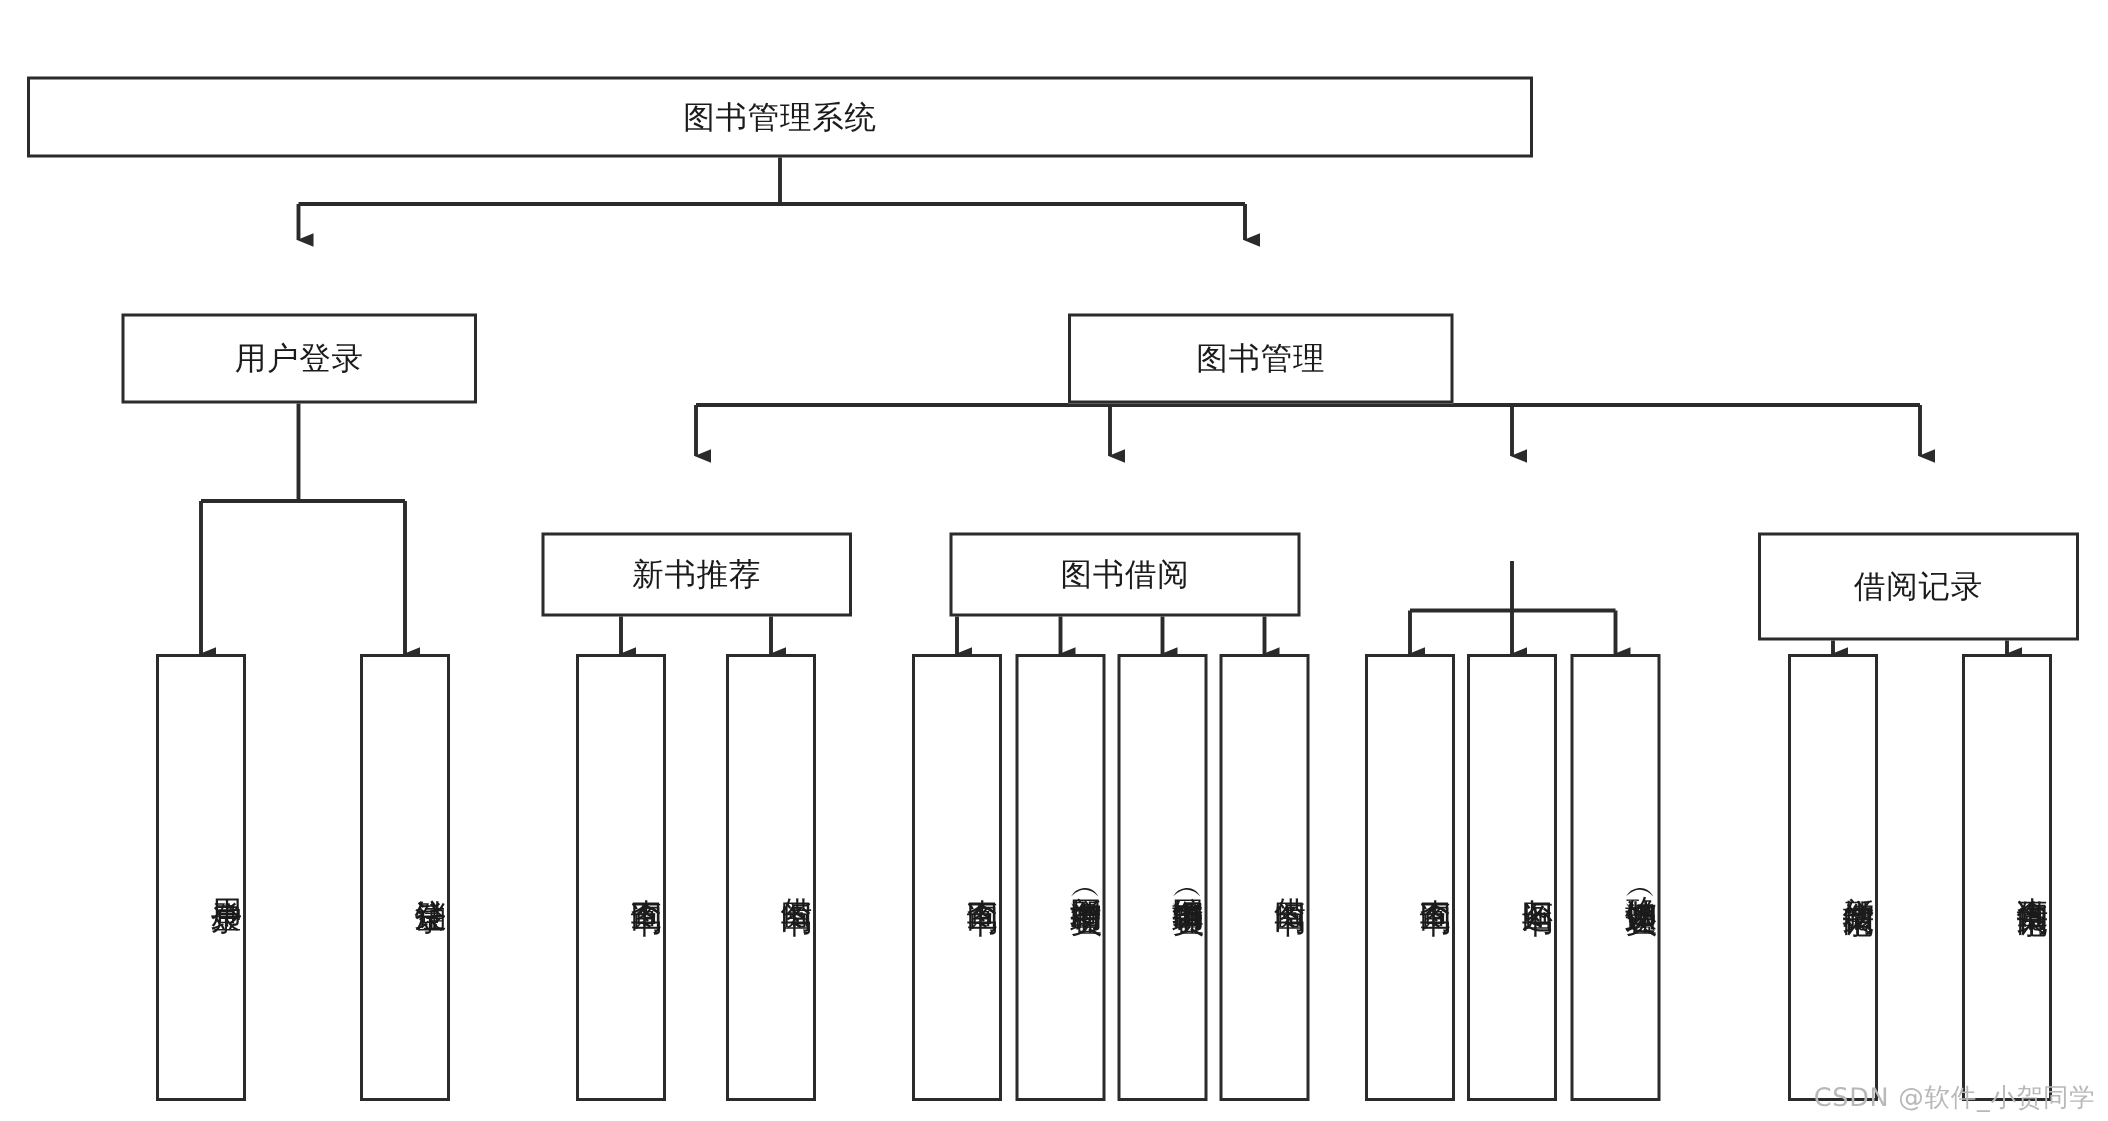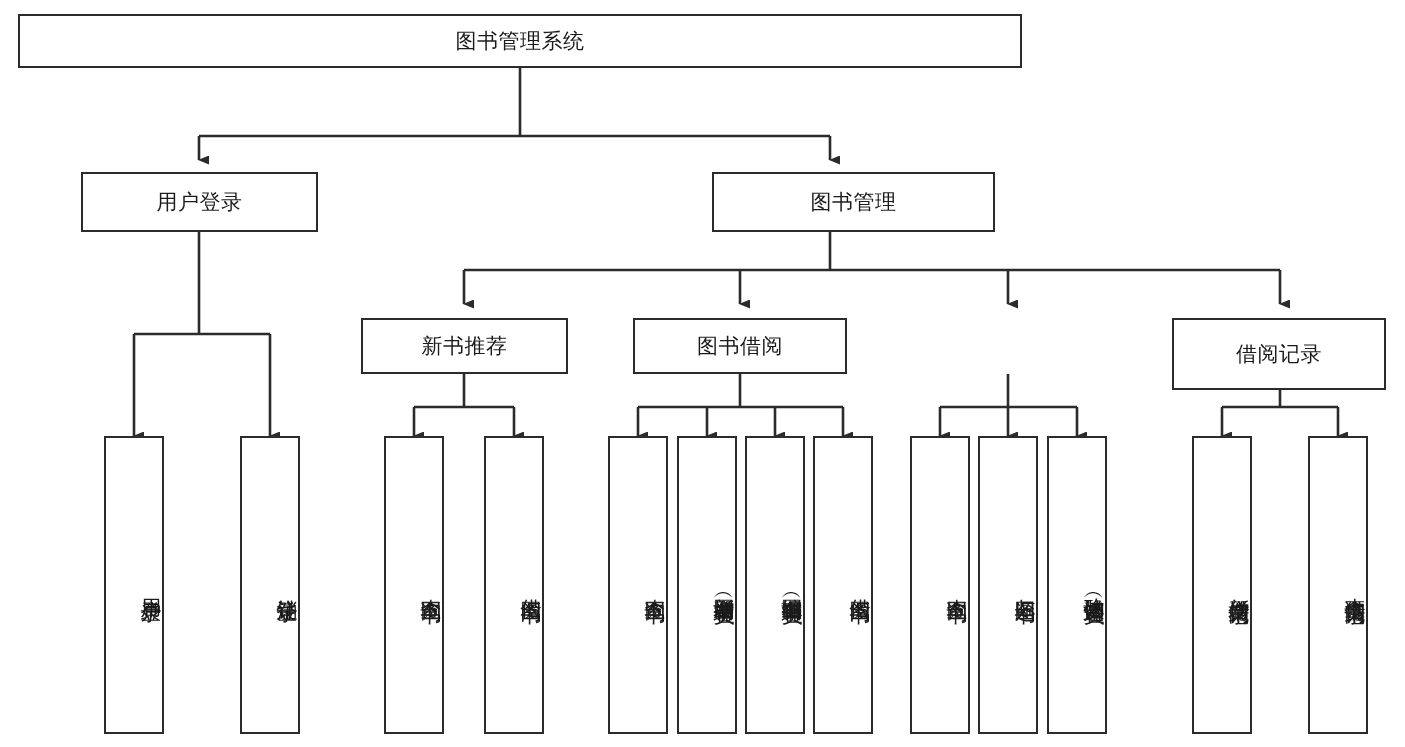--- a/index.html
+++ b/index.html
@@ -35,20 +35,21 @@
     align-items: center;
     justify-content: center;
     color: #1b1b1b;
     line-height: 1.08;
     text-align: center;
   }
   .node.horizontal {
     font-size: 21px;
     letter-spacing: 0.5px;
     padding: 0 6px;
+    margin-top: 37px;
   }
   .node.vertical {
     writing-mode: vertical-rl;
     text-orientation: upright;
     font-size: 21px;
     letter-spacing: 1.5px;
     padding: 6px 0;
     align-items: flex-start;
     justify-content: center;
   }
@@ -133,29 +134,29 @@
   </svg>
 
   <div class="node horizontal" style="left:18px; top:14px; width:1004px; height:54px;">
     <span class="node-label">图书管理系统</span>
   </div>
 
   <div class="node horizontal" style="left:81px; top:172px; width:237px; height:60px;">
     <span class="node-label">用户登录</span>
   </div>
 
-  <div class="node horizontal" style="left:712px; top:172px; width:283px; height:60px;">
+  <div class="node horizontal" style="left:712px; top:172px; width:257px; height:60px;">
     <span class="node-label">图书管理</span>
   </div>
 
   <div class="node horizontal" style="left:361px; top:318px; width:207px; height:56px;">
     <span class="node-label">新书推荐</span>
   </div>
 
-  <div class="node horizontal" style="left:633px; top:318px; width:214px; height:56px;">
+  <div class="node horizontal" style="left:633px; top:318px; width:234px; height:56px;">
     <span class="node-label">图书借阅</span>
   </div>
 
 
   <div class="node horizontal" style="left:1172px; top:318px; width:214px; height:72px;">
     <span class="node-label">借阅记录</span>
   </div>
 
   <div class="node vertical" style="left:104px; top:436px; width:60px; height:298px;">
     <span class="node-label">用户登录</span>
@@ -202,14 +203,15 @@
   </div>
 
   <div class="node vertical" style="left:1192px; top:436px; width:60px; height:298px;">
     <span class="node-label">新增借阅记录</span>
   </div>
 
   <div class="node vertical" style="left:1308px; top:436px; width:60px; height:298px;">
     <span class="node-label">查询借阅记录</span>
   </div>
 
+  <div id="watermark">CSDN @软件_小贺同学</div>
 
 </div>
 
 </body></html>

